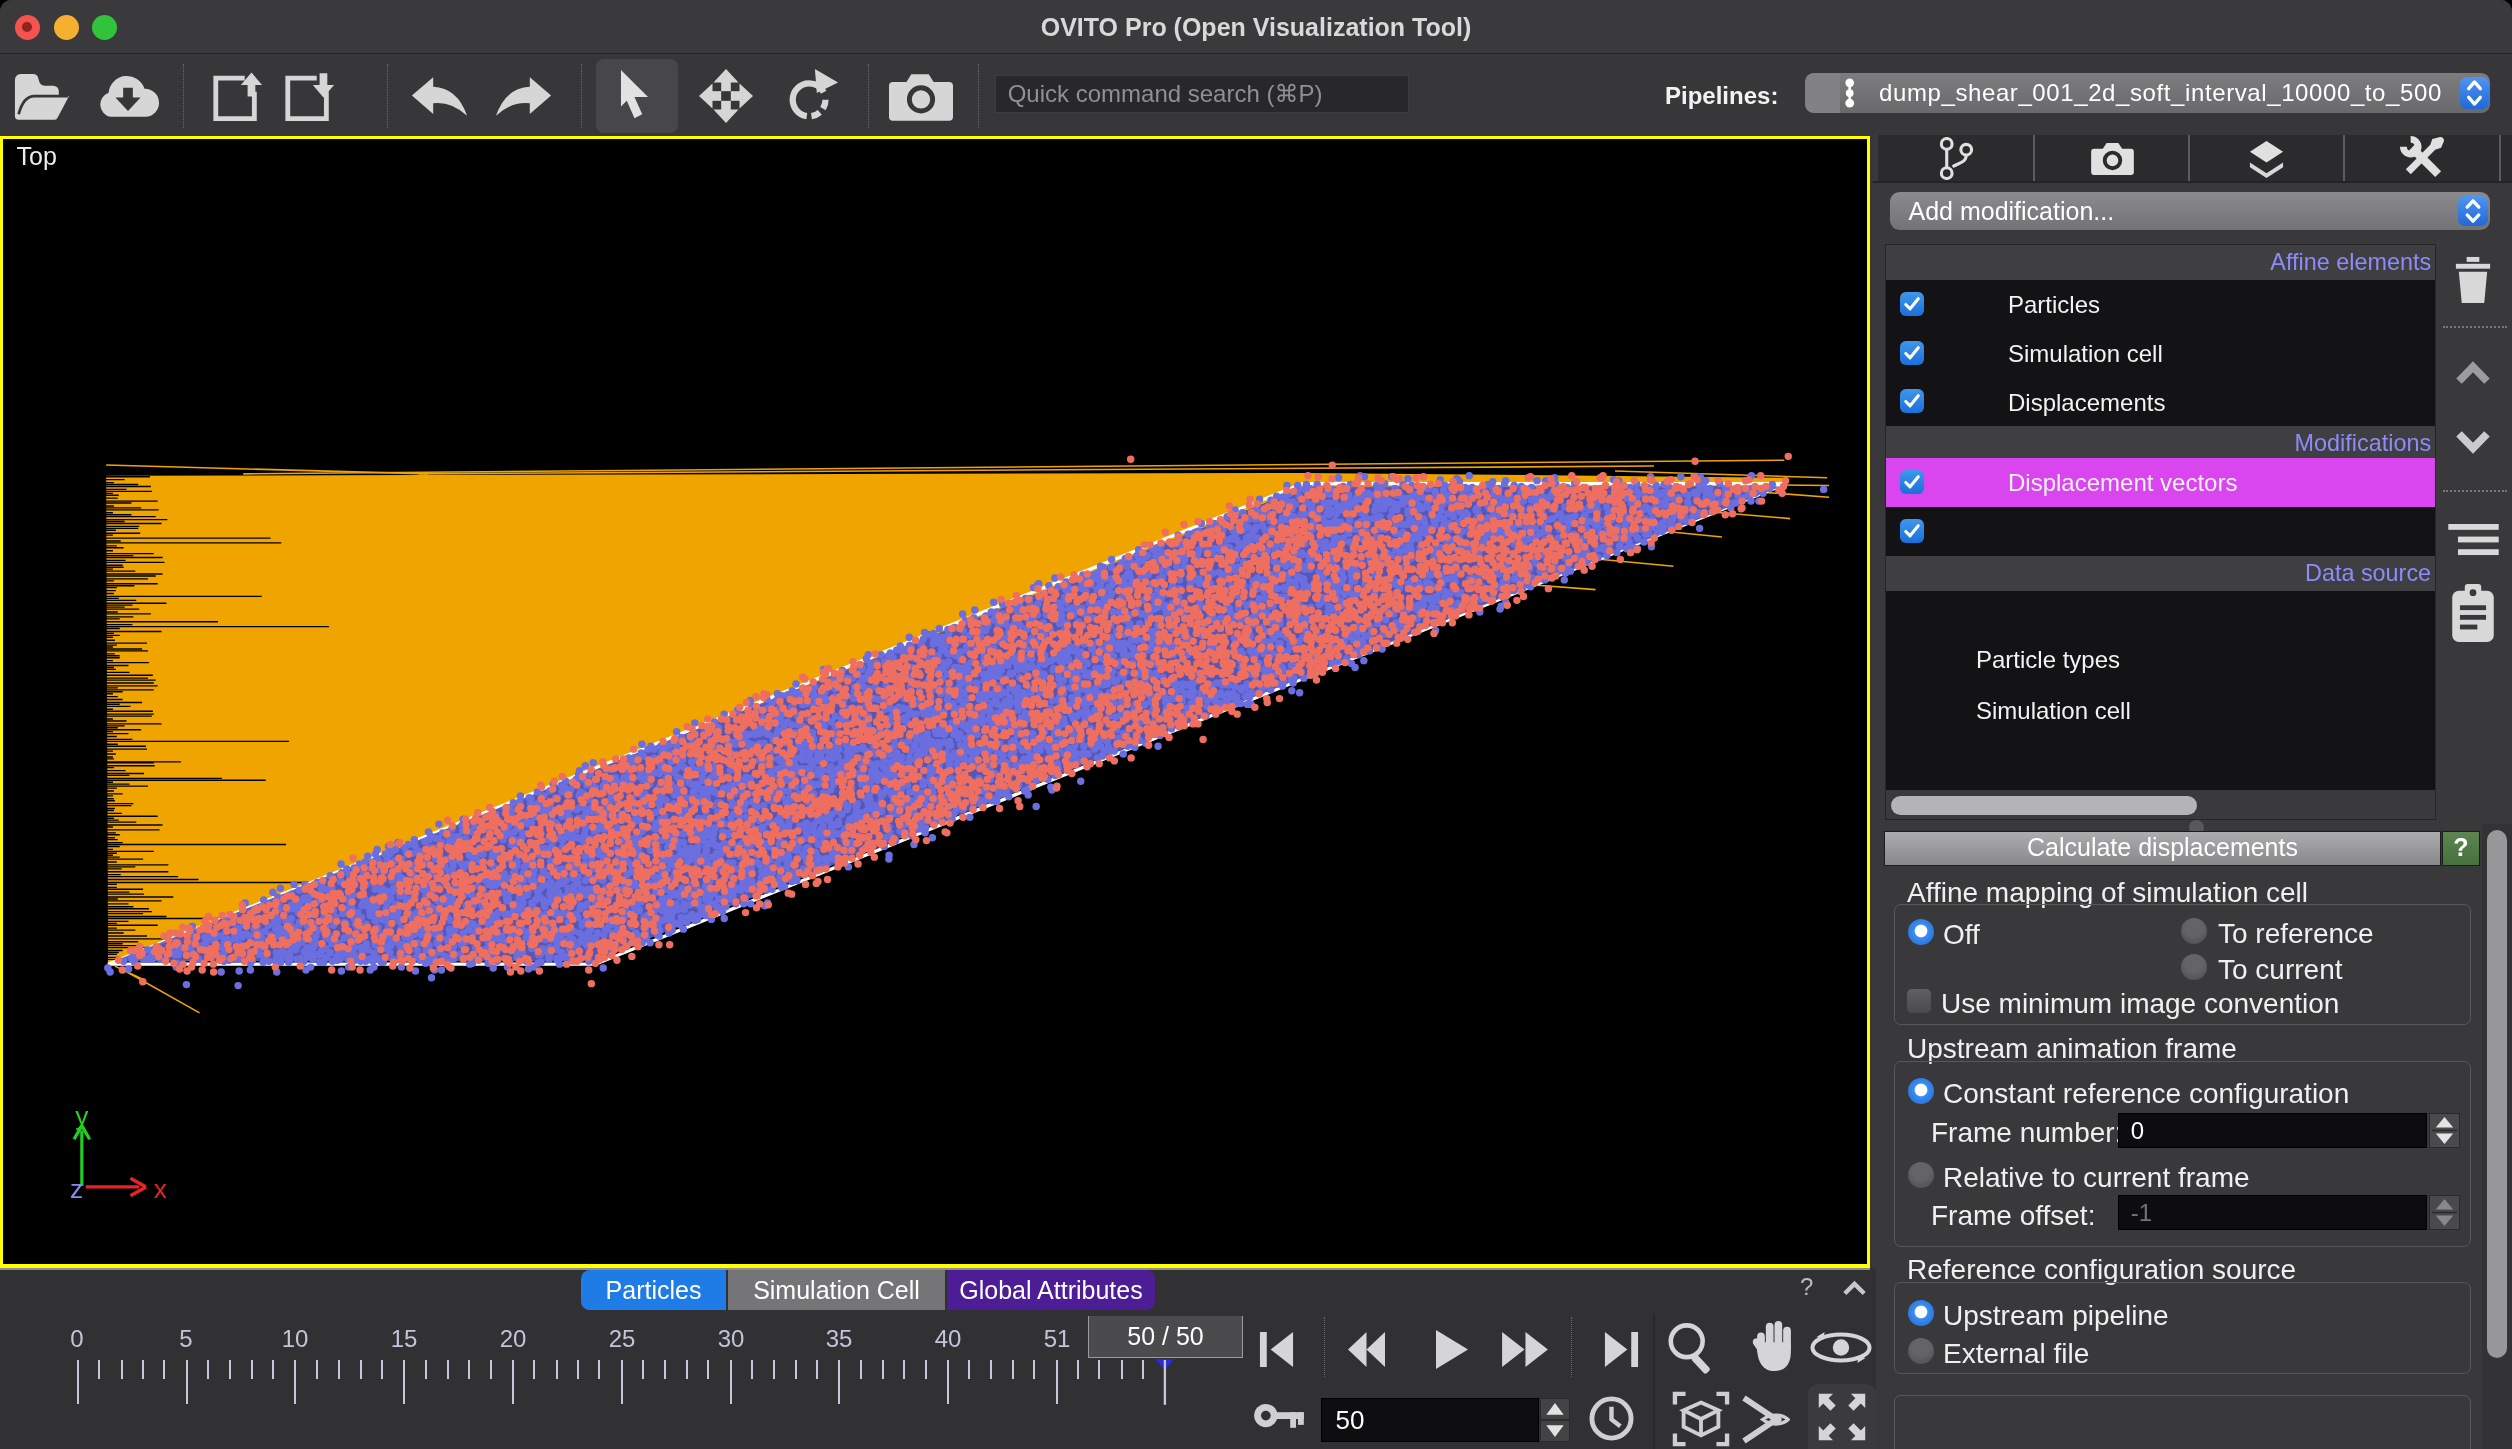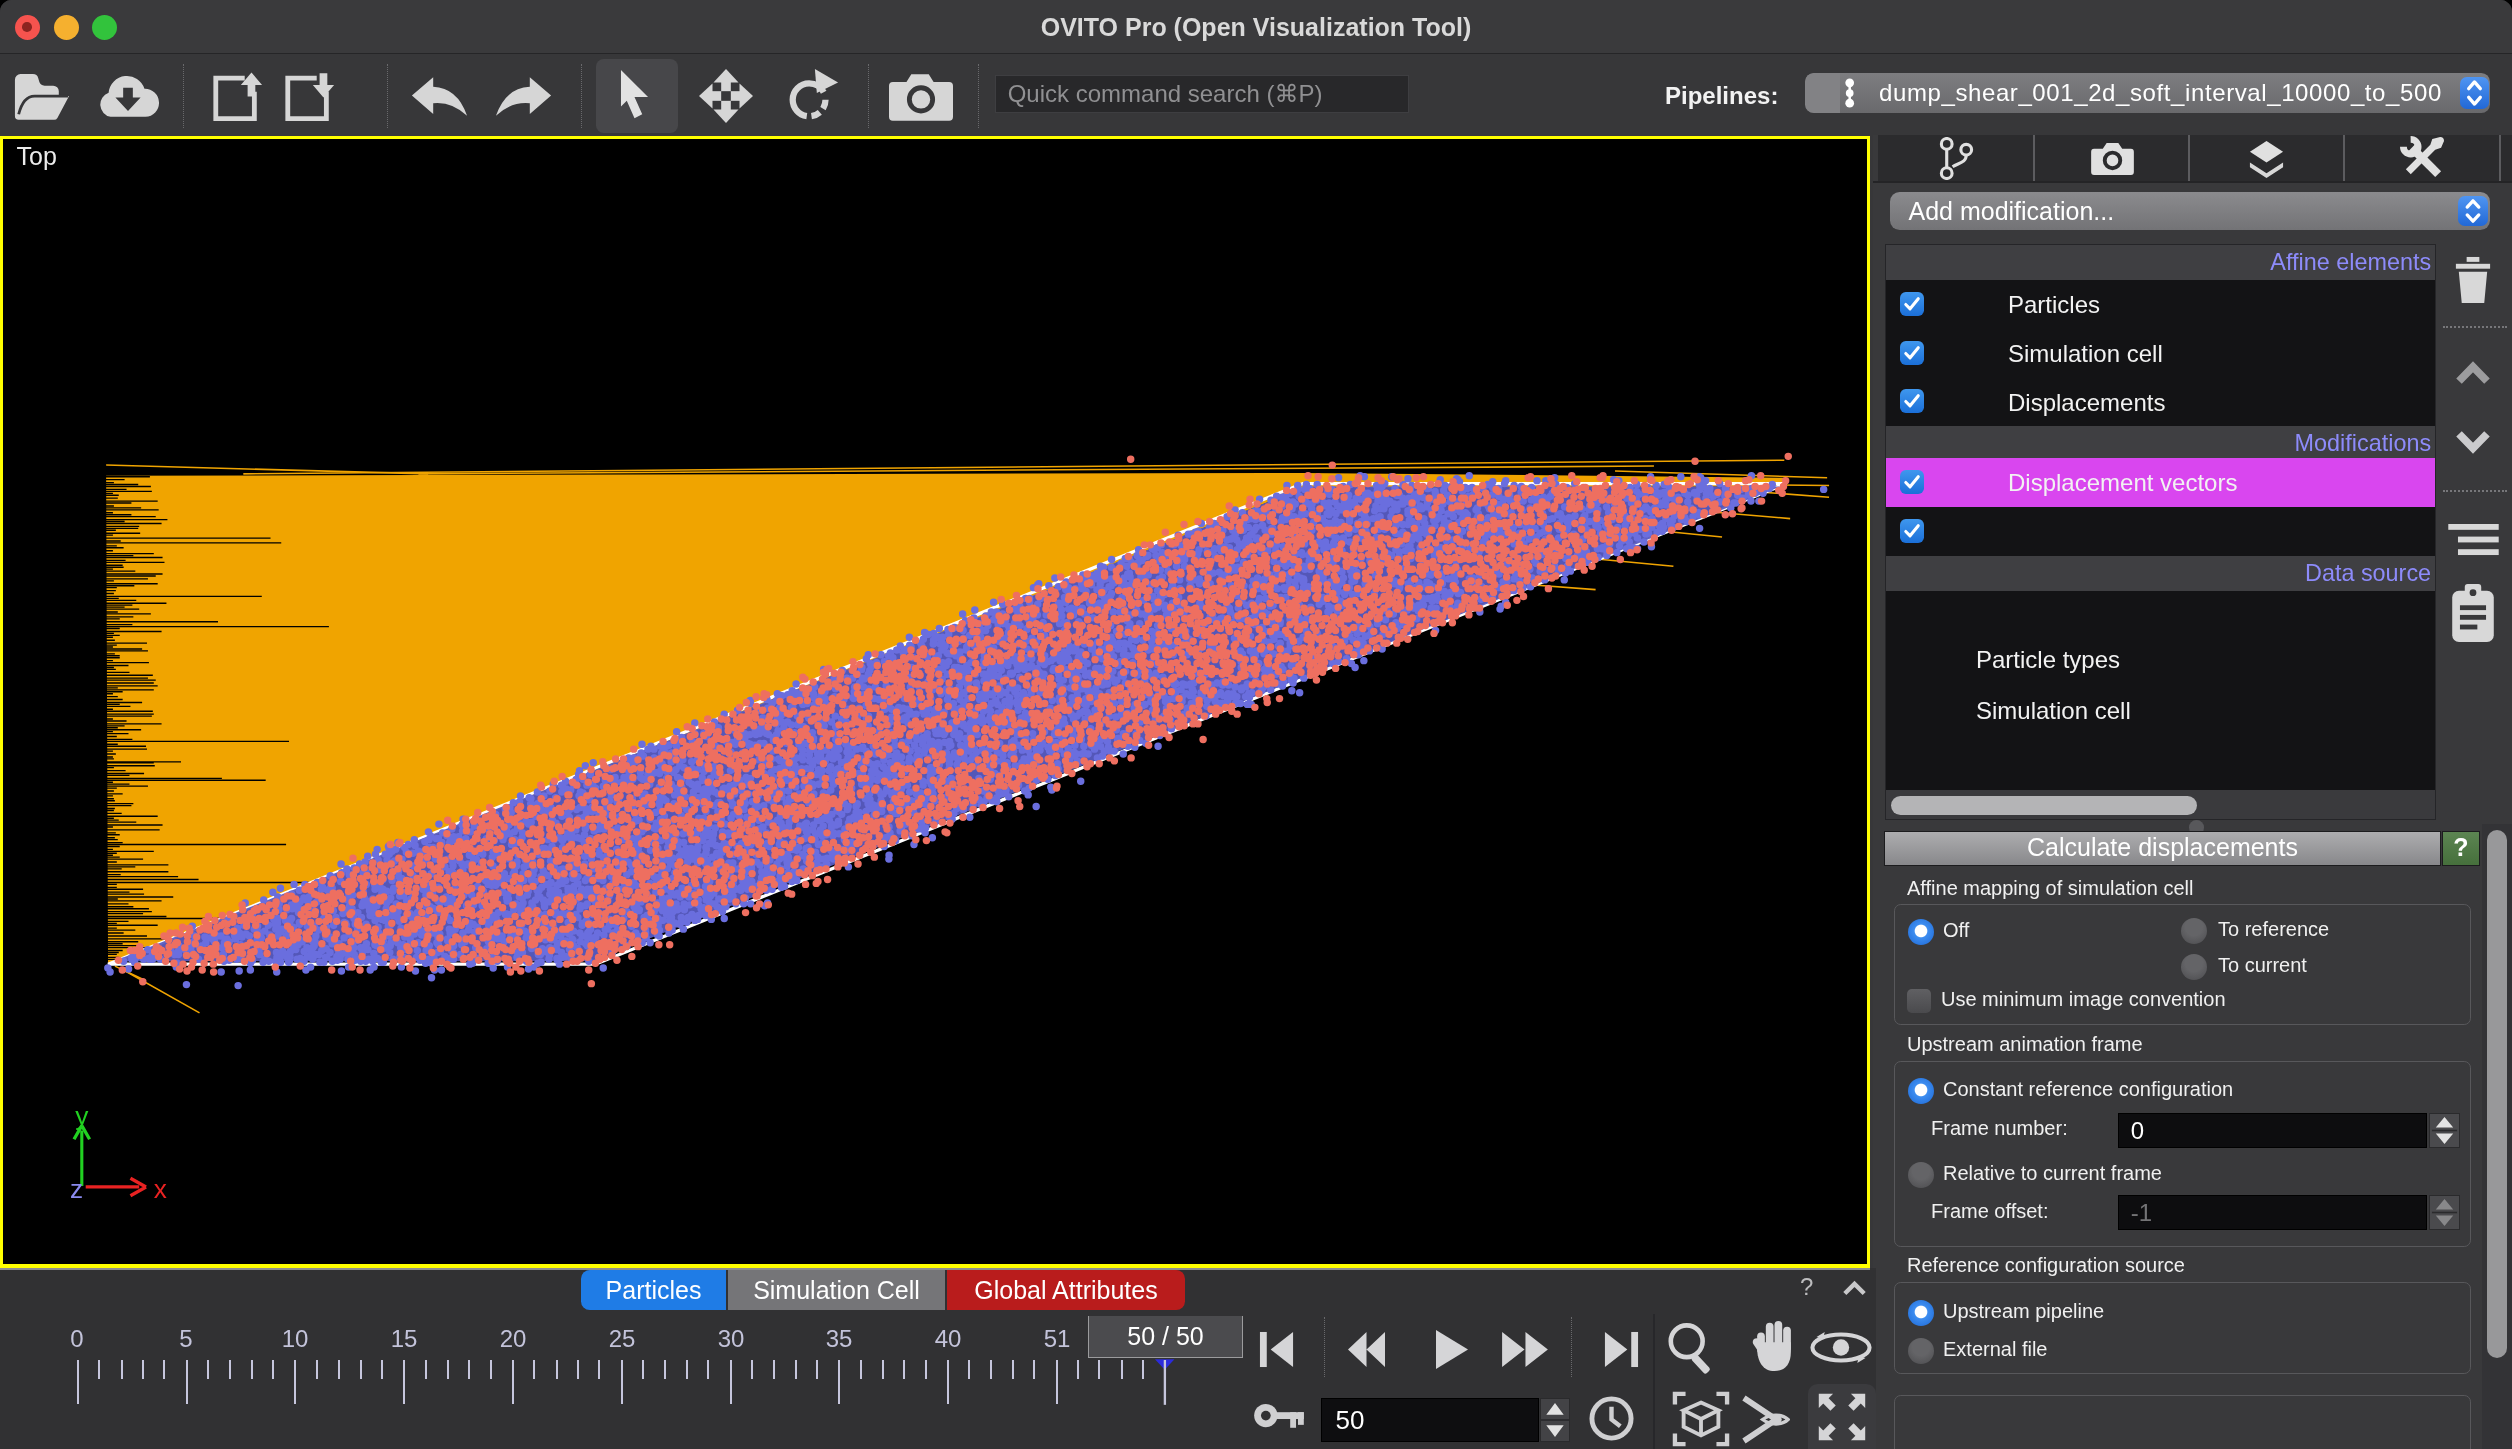--- a/index.html
+++ b/index.html
@@ -33,21 +33,21 @@
 #addmod{position:absolute;left:1890px;top:192px;width:600px;height:38px;background:linear-gradient(#8b8b8e,#737376);border-radius:9.7px;color:#fff;font-size:25px;line-height:38px;padding-left:18.5px}
 #mlist{position:absolute;left:1885px;top:244px;width:551px;height:576px;background:#131315;border:1px solid #252528}
 .lhead{position:absolute;left:1886px;width:549px;height:35px;background:#3f3f42;color:#8d8bfa;font-size:23.4px;line-height:35px;text-align:right;padding-right:3.9px;overflow:hidden}
 .lrow{position:absolute;left:1886px;width:549px;height:49px;color:#f2f2f2;font-size:24px;line-height:49px;overflow:hidden}
 .cbx{position:absolute;width:24px;height:24px;border-radius:5.8px;background:linear-gradient(#3f97ee,#1b6fd8)}
 .cbx svg{position:absolute;left:0;top:0}
 
 #calctitle{position:absolute;left:1884px;top:831px;width:557px;height:35px;background:linear-gradient(#adadaf,#88888b);border:1.9px solid #1c1c1e;color:#fff;font-size:25px;line-height:31px;text-align:center}
 #helpbtn{position:absolute;left:2442px;top:831px;width:38px;height:35px;background:linear-gradient(#5c8552,#46703c);border:1.9px solid #1c1c1e;color:#fff;font-size:25px;font-weight:bold;line-height:31px;text-align:center}
 .grpbox{position:absolute;left:1894px;width:577px;border:1.9px solid #58585b;border-radius:6.8px}
-.clabel{position:absolute;color:#f0f0f0;font-size:20px;white-space:nowrap}
+.clabel{position:absolute;color:#f0f0f0;font-size:28px;white-space:nowrap}
 .radio{position:absolute;width:26px;height:26px;border-radius:50%}
 .radio.on{background:radial-gradient(circle at 50% 46%,#fff 0 5.8px,#3d8df0 6.8px,#1b66d4 100%)}
 .radio.off{background:radial-gradient(circle at 50% 35%,#646467 0 40%,#4b4b4e 100%)}
 .cfield{position:absolute;left:2118px;width:309px;height:35px;background:#0d0d0f;border:1px solid #000;color:#fff;font-size:24px;line-height:33px;padding-left:11.7px}
 .stepbox{position:absolute;left:2429px;width:31px;height:35px;background:#4a4a4d;border:1px solid #2a2a2c}
 
 #bottombar{position:absolute;left:0;top:1268px;width:1876px;height:182px;background:#313133}
 .btab{position:absolute;top:1270px;height:40px;color:#fff;font-size:25px;text-align:center;line-height:40px}
 .tick{position:absolute;top:1360px;width:1.9px;background:#c6c6dd}
 .rnum{position:absolute;top:1325px;width:58px;text-align:center;color:#c3c3da;font-size:24px}
@@ -388,21 +388,21 @@
 <div class="grpbox" style="top:1395px;height:64px"></div>
 
 <div class="abs" style="left:2482px;top:824px;width:30px;height:626px;background:#333336"></div>
 <div class="abs" style="left:2487px;top:830px;width:20.4px;height:528px;border-radius:10.7px;background:#98989a"></div>
 
 <div id="bottombar"></div>
 <div class="abs" style="left:0;top:1268px;width:1870px;height:1.9px;background:#8e8e90"></div>
 
 <div class="btab" style="left:581px;width:145px;background:#1f7ce6;border-radius:8.8px 0 0 8.8px">Particles</div>
 <div class="btab" style="left:728px;width:217px;background:#757578">Simulation Cell</div>
-<div class="btab" style="left:947px;width:238px;background:#b91c1c;border-radius:0 8.8px 8.8px 0">Global Attributes</div>
+<div class="btab" style="left:947px;width:208px;background:#4c1d95;border-radius:0 8.8px 8.8px 0">Global Attributes</div>
 <div class="txt" style="left:1800px;top:1273px;color:#bcbcbe;font-size:24px">?</div>
 <div class="ic" style="left:1839px;top:1277px;width:31px;height:23.4px">
       <svg width="31" height="23.4" viewBox="0 0 32 24">
         <path d="M6 17 L16 7 L26 17" fill="none" stroke="#c8c8ca" stroke-width="4.5"></path>
       </svg>
     </div>
 
 <div class="rnum" style="left:48px">0</div>
 <div class="rnum" style="left:157px">5</div>
 <div class="rnum" style="left:266px">10</div>

